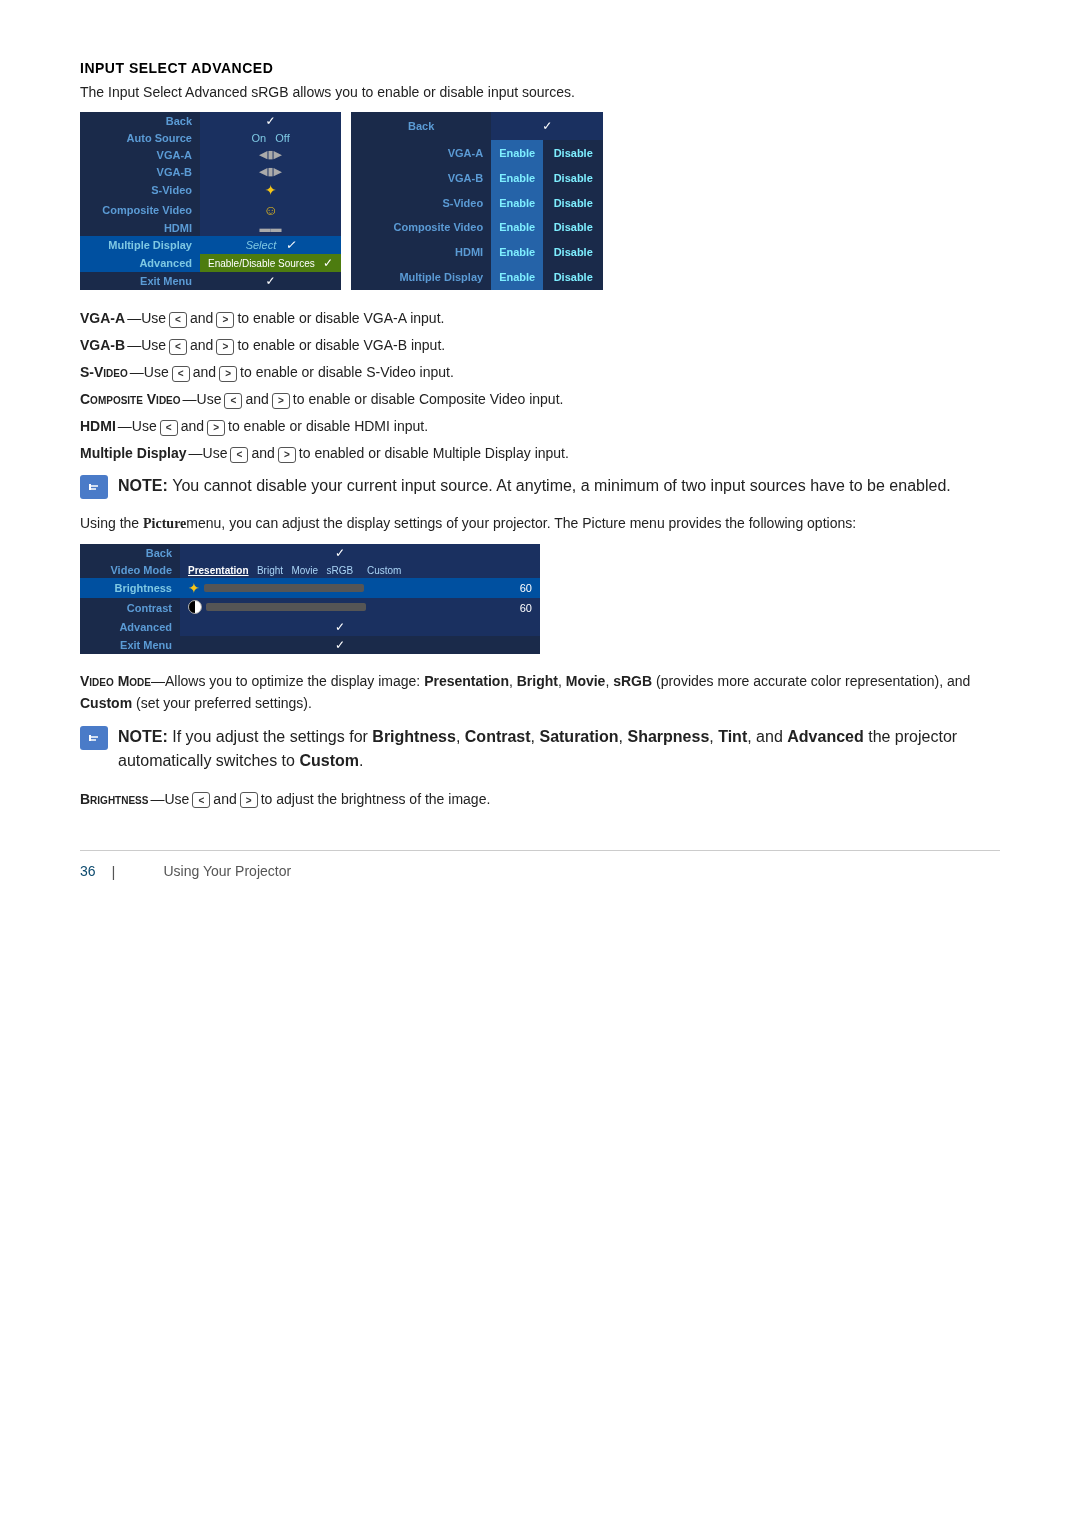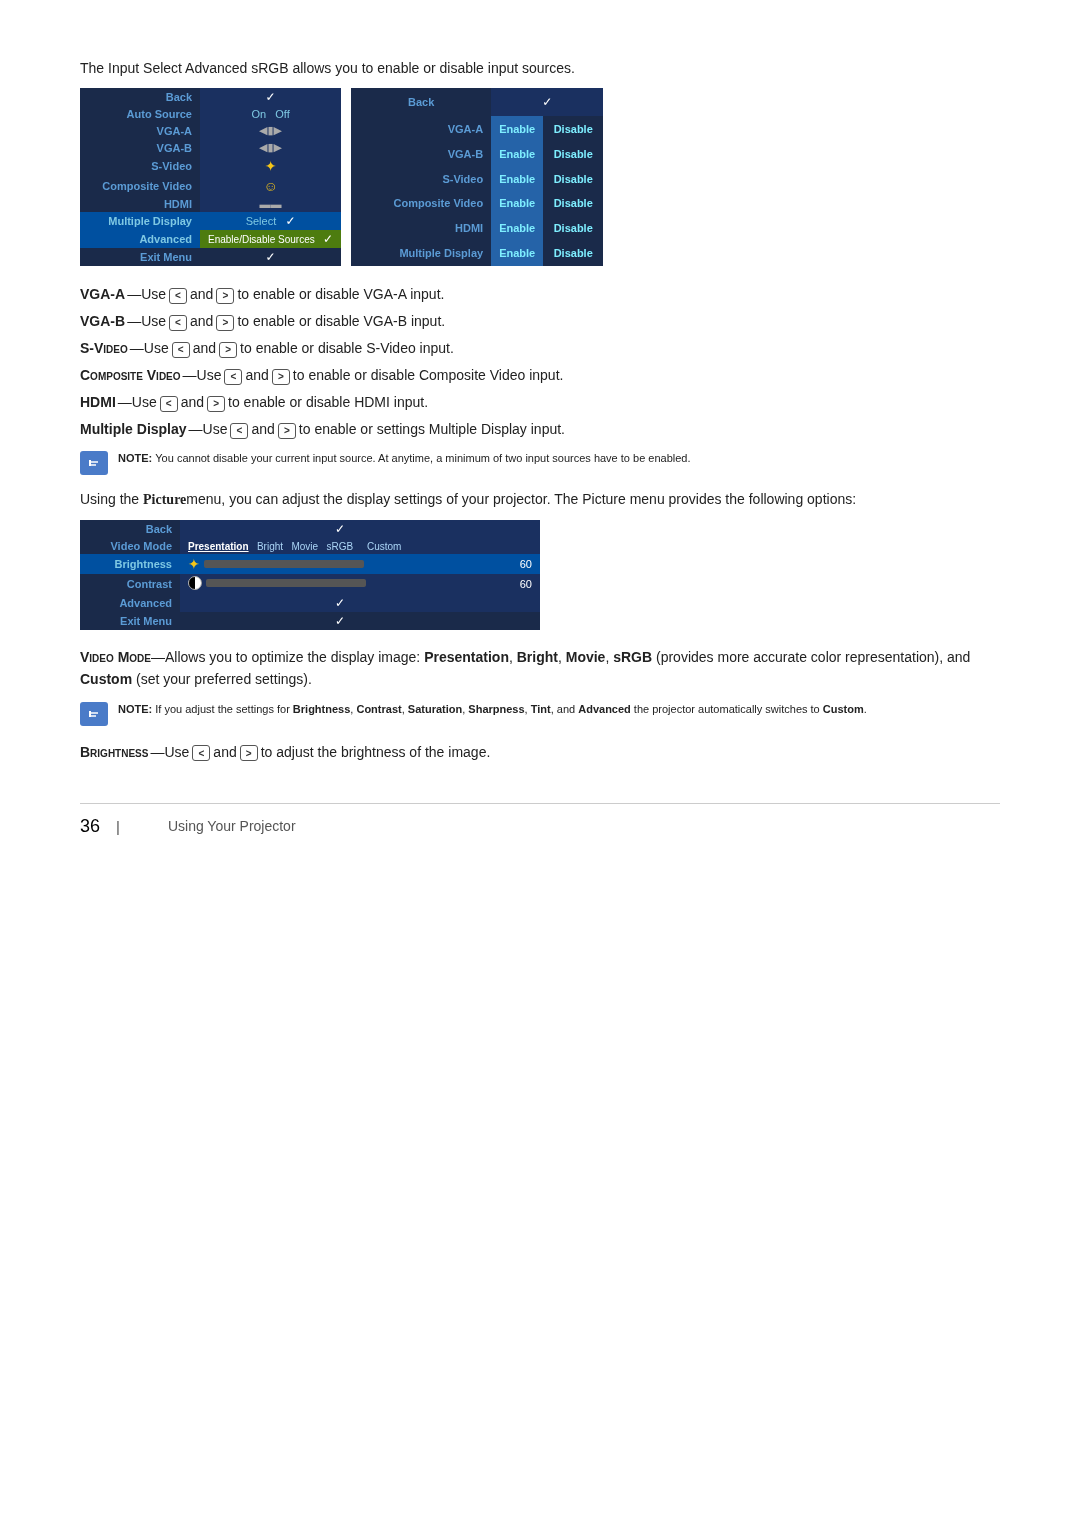--- a/index.html
+++ b/index.html
@@ -60,20 +60,21 @@
       min-width: 80px;
     }
 
     .osd-left tr.active-row td:first-child {
       background: #0050a0;
       color: #7ec8e3;
     }
 
     .osd-left tr.active-row td:last-child {
       background: #0050a0;
+      font-style: italic;
     }
 
     .osd-left tr.exit-row td:first-child {
       background: #1a2a4a;
       color: #5b9bd5;
     }
 
     .osd-left tr.exit-row td:last-child {
       background: #1a2a4a;
     }
@@ -167,21 +168,21 @@
       display: flex;
       align-items: center;
       justify-content: center;
       color: #fff;
       font-size: 14px;
       flex-shrink: 0;
       margin-top: 1px;
     }
 
     .note-text {
-      font-size: 11px;
+      font-size: 16px;
       line-height: 1.5;
     }
 
     .note-text .note-label {
       font-weight: bold;
     }
 
     
     .section-heading {
       font-size: 18px;
@@ -276,22 +277,22 @@
     .page-footer {
       display: flex;
       align-items: center;
       margin-top: 40px;
       gap: 16px;
       border-top: 1px solid #ccc;
       padding-top: 12px;
     }
 
     .page-num {
-      font-size: 18px;
-      color: #000000;
+      font-size: 14px;
+      color: #0c4a6e;
     }
 
     .page-label {
       font-size: 14px;
       color: #555;
       padding-left: 32px;
     }
 
     .separator {
       color: #555;
@@ -303,20 +304,21 @@
       margin-bottom: 10px;
       line-height: 1.6;
     }
 
     .bold { font-weight: bold; font-family: Liberation Serif, serif; }
   </style>
 </head>
 <body>
 
 <div>
+  <div class="section-title">INPUT SELECT ADVANCED</div>
   <div class="intro-text">The Input Select Advanced sRGB allows you to enable or disable input sources.</div>
 
   <div class="osd-wrapper">
 
     <table class="osd-table osd-left">
       <tbody>
           <tr>
         <td>Back</td>
         <td><span class="checkmark">✓</span></td>
       </tr>
@@ -446,21 +448,21 @@
       <span class="arrow-btn">&gt;</span>
       <span>to enable or disable HDMI input.</span>
     </div>
 
     <div class="desc-item">
       <span class="desc-label" style="font-weight:bold; font-variant:normal; font-size:14px;">Multiple Display</span>
         <span>—Use</span>
       <span class="arrow-btn">&lt;</span>
       <span>and</span>
       <span class="arrow-btn">&gt;</span>
-      <span>to enable or settings Multiple Display input.</span>
+      <span>to enabled or disable Multiple Display input.</span>
     </div>
 
   </div>
 
   <div class="note-box">
     <div class="note-icon">
       <svg width="16" height="14" viewBox="0 0 16 14" fill="none">
         <path d="M2 2h12v10H2z" fill="none"></path>
         <line x1="4" y1="4" x2="4" y2="10" stroke="white" stroke-width="2"></line>
         <line x1="4" y1="6" x2="12" y2="6" stroke="white" stroke-width="1.5"></line>

